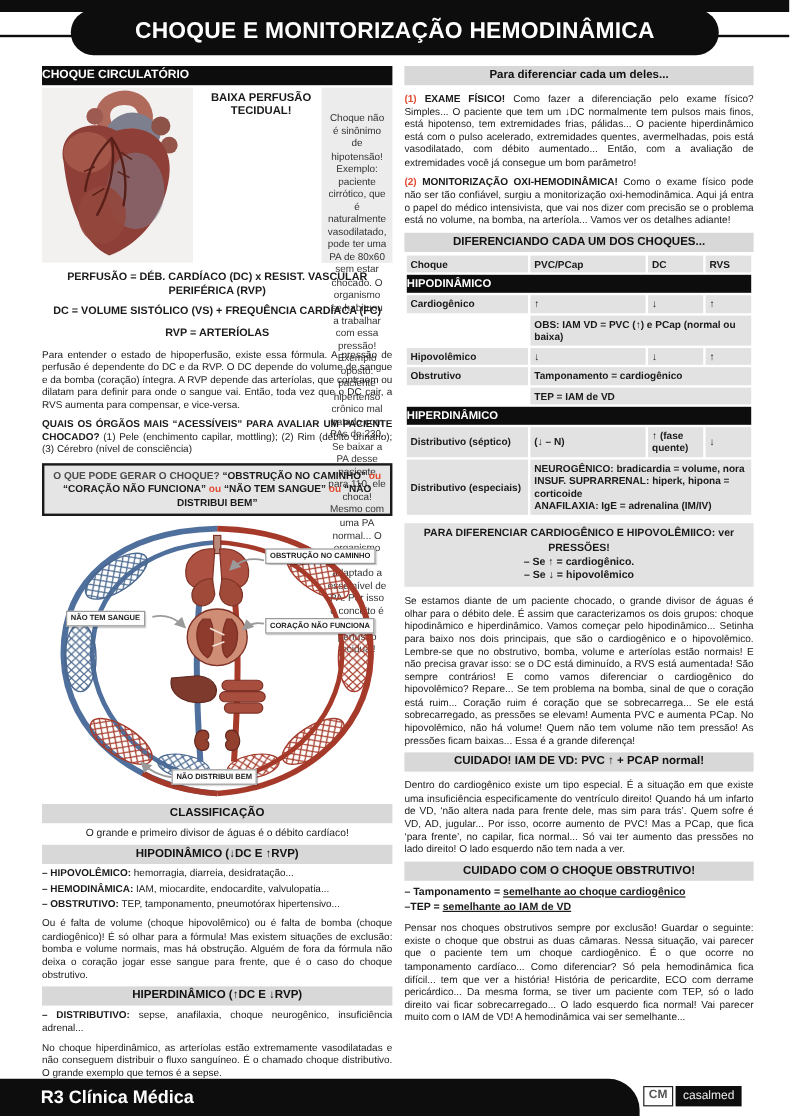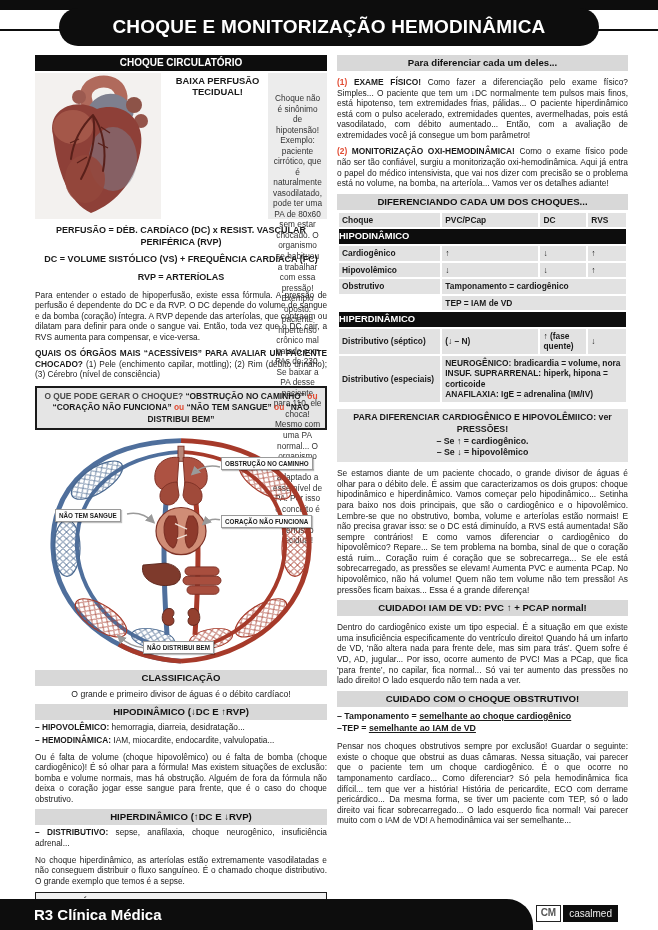--- a/index.html
+++ b/index.html
@@ -9,21 +9,21 @@
   .topstrip{position:absolute;top:0;left:0;right:0;height:10px;background:#0d0d0d;}
   .toprule{position:absolute;top:29px;left:0;right:0;height:2px;background:#0d0d0d;}
   .title-pill{position:absolute;top:8px;left:50%;transform:translateX(-50%);
         width:540px;height:38px;background:#0d0d0d;border-radius:20px;
         display:flex;align-items:center;justify-content:center;
         color:#fff;font-weight:bold;font-size:19px;letter-spacing:.2px;}
   
   .col{position:absolute;top:55px;}
   .col-left{left:35px;width:292px;}
   .col-right{left:337px;width:291px;}
-  .bar-black{background:#0d0d0d;color:#fff;font-weight:bold;text-align:center;
+  .bar-black{background:#0d0d0d;color:#fff;font-weight:bold;text-align:left;
         font-size:10px;padding:2px 0 3px;}
   .bar-gray{background:#d8d8d8;color:#111;font-weight:bold;text-align:center;
         font-size:9.6px;padding:2px 12px 3px;margin-top:5px;}
   
   .heart-row{display:flex;gap:6px;margin-top:2px;height:146px;}
   .heart-img{width:126px;height:146px;flex:none;}
   .tecidual{flex:1;display:flex;}
   .tec-title{font-size:9.4px;font-weight:bold;text-align:center;margin:2px 0 3px;}
   .note-box{background:#ececec;padding:20px 5px;font-size:8.3px;line-height:1.27;
         text-align:center;color:#333;flex:1;}
@@ -170,20 +170,21 @@
       <div class="dlabel" style="left:186px;top:82px">CORAÇÃO NÃO FUNCIONA</div>
       <div class="dlabel" style="left:108px;top:208px">NÃO DISTRIBUI BEM</div>
     </div>
 
     <div class="bar-gray">CLASSIFICAÇÃO</div>
     <div class="center-line">O grande e primeiro divisor de águas é o débito cardíaco!</div>
     <div class="bar-gray">HIPODINÂMICO (↓DC E ↑RVP)</div>
 
     <p class="item"><b>– HIPOVOLÊMICO:</b><span> hemorragia, diarreia, desidratação...</span></p>
     <p class="item"><b>– HEMODINÂMICA:</b><span> IAM, miocardite, endocardite, valvulopatia...</span></p>
+    <p class="item"><b>– OBSTRUTIVO:</b><span> TEP, tamponamento, pneumotórax hipertensivo...</span></p>
 
     <p class="body">Ou é falta de volume (choque hipovolêmico) ou é falta de bomba (choque cardiogênico)! É só olhar para a fórmula! Mas existem situações de exclusão: bomba e volume normais, mas há obstrução. Alguém de fora da fórmula não deixa o coração jogar esse sangue para frente, que é o caso do choque obstrutivo.</p>
 
     <div class="bar-gray">HIPERDINÂMICO (↑DC E ↓RVP)</div>
     <p class="item"><b>– DISTRIBUTIVO:</b><span> sepse, anafilaxia, choque neurogênico, insuficiência adrenal...</span></p>
     <p class="body">No choque hiperdinâmico, as arteríolas estão extremamente vasodilatadas e não conseguem distribuir o fluxo sanguíneo. É o chamado choque distributivo. O grande exemplo que temos é a sepse.</p>
 
     <div class="misto-box"><span>TAMBÉM EXISTE A POSSIBILIDADE DE </span><span class="muted">CHOQUE MISTO!</span></div>
   </div>
 
@@ -213,20 +214,24 @@
       <tr>
             <td colspan="4" class="section">HIPODINÂMICO</td>
           </tr>
       <tr>
         <td>Cardiogênico</td>
         <td>↑</td>
         <td>↓</td>
         <td>↑</td>
       </tr>
       <tr>
+        <td class="blank"></td>
+        <td colspan="3">OBS: IAM VD = PVC (↑) e PCap (normal ou baixa)</td>
+      </tr>
+      <tr>
         <td>Hipovolêmico</td>
         <td>↓</td>
         <td>↓</td>
         <td>↑</td>
       </tr>
       <tr>
         <td>Obstrutivo</td>
         <td colspan="3">Tamponamento = cardiogênico</td>
       </tr>
       <tr>

